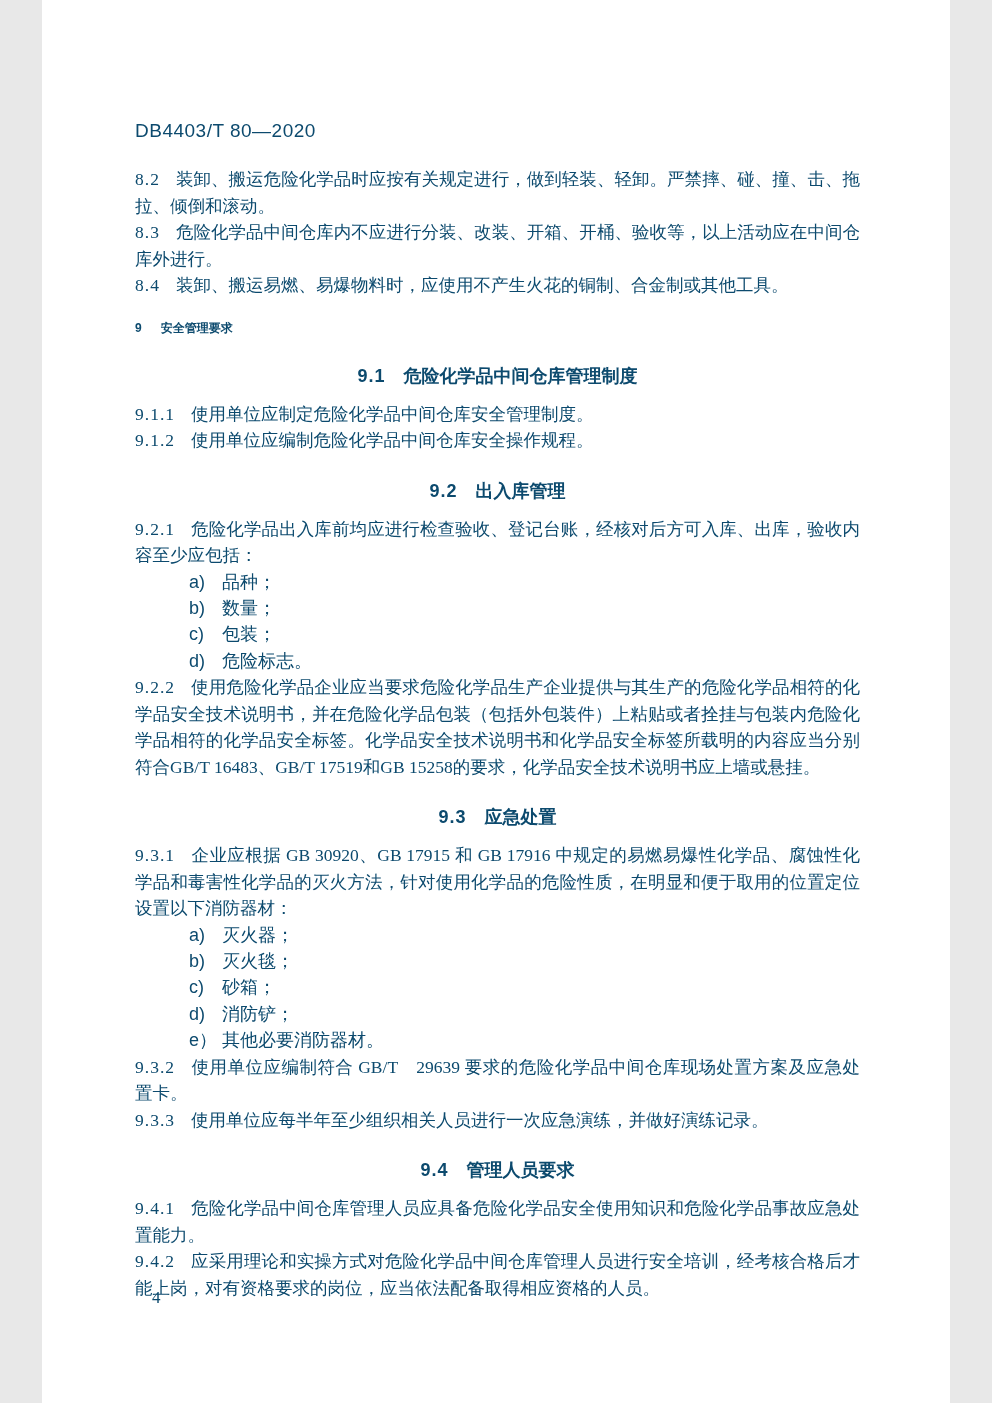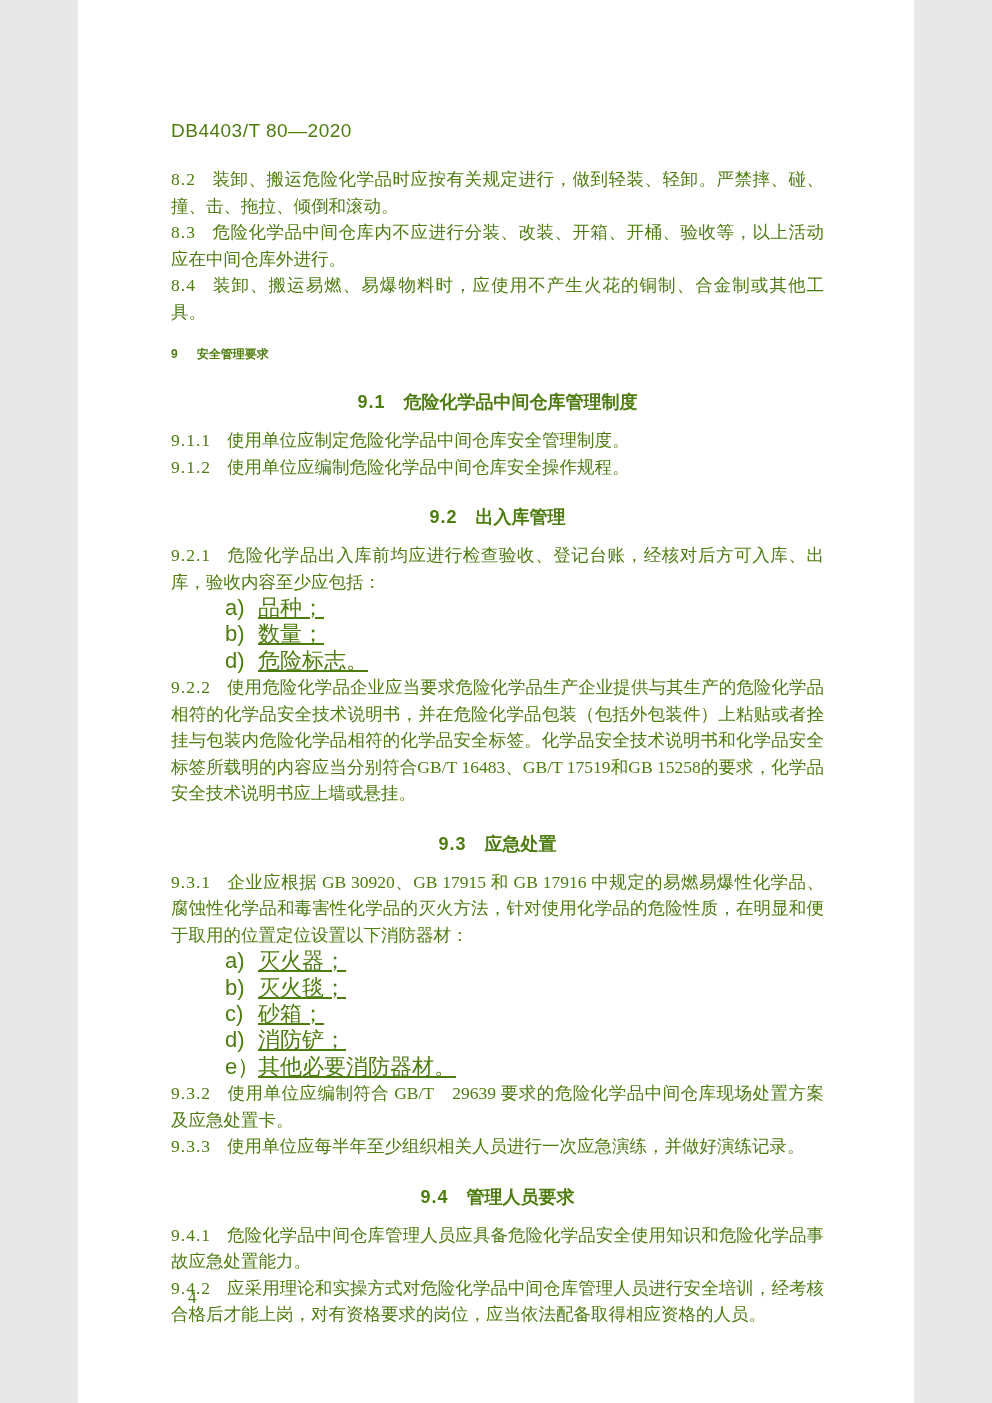--- a/index.html
+++ b/index.html
@@ -1,22 +1,22 @@
 <!DOCTYPE html>
 <html lang="zh"><head>
 <meta charset="utf-8">
 <style>
   html, body { margin: 0; padding: 0; background: #e8e8e8; }
   .page {
     position: relative;
-    width: 836px;
+    width: 908px;
     height: 1403px;
     margin: 0 auto;
     background: #ffffff;
-    color: #4d7c0f;
+    color: #0c4a6e;
     font-family: "Liberation Serif", "DejaVu Serif", serif;
     overflow: hidden;
   }
   .inner {
     position: absolute;
     left: 93px;
     right: 90px;
     top: 120px;
   }
   .header-code {
@@ -53,23 +53,22 @@
   h2.chapter .num, h3.section .num {
     padding-right: 18px;
     letter-spacing: 1px;
   }
   ul.item-list {
     list-style: none;
     margin: 0;
     padding: 0 0 0 54px;
   }
   ul.item-list li {
-    font-size: 22px;
+    font-size: 18px;
     line-height: 26.4px;
-    text-decoration: underline;
   }
   ul.item-list .letter {
     display: inline-block;
     width: 33px;
     font-family: "Liberation Sans", "DejaVu Sans", sans-serif;
   }
   .page-number {
     position: absolute;
     left: 110px;
     top: 1288px;
@@ -98,20 +97,21 @@
 
     <p class="clause"><span class="num">9.1.2</span><span>使用单位应编制危险化学品中间仓库安全操作规程。</span></p>
 
     <h3 class="section"><span class="num">9.2</span><span>出入库管理</span></h3>
 
     <p class="clause"><span class="num">9.2.1</span><span>危险化学品出入库前均应进行检查验收、登记台账，经核对后方可入库、出库，验收内容至少应包括：</span></p>
 
     <ul class="item-list">
       <li><span class="letter">a)</span><span>品种；</span></li>
       <li><span class="letter">b)</span><span>数量；</span></li>
+      <li><span class="letter">c)</span><span>包装；</span></li>
       <li><span class="letter">d)</span><span>危险标志。</span></li>
     </ul>
 
     <p class="clause"><span class="num">9.2.2</span><span>使用危险化学品企业应当要求危险化学品生产企业提供与其生产的危险化学品相符的化学品安全技术说明书，并在危险化学品包装（包括外包装件）上粘贴或者拴挂与包装内危险化学品相符的化学品安全标签。化学品安全技术说明书和化学品安全标签所载明的内容应当分别符合GB/T 16483、GB/T 17519和GB 15258的要求，化学品安全技术说明书应上墙或悬挂。</span></p>
 
     <h3 class="section"><span class="num">9.3</span><span>应急处置</span></h3>
 
     <p class="clause"><span class="num">9.3.1</span><span>企业应根据 GB 30920、GB 17915 和 GB 17916 中规定的易燃易爆性化学品、腐蚀性化学品和毒害性化学品的灭火方法，针对使用化学品的危险性质，在明显和便于取用的位置定位设置以下消防器材：</span></p>
 
     <ul class="item-list">

